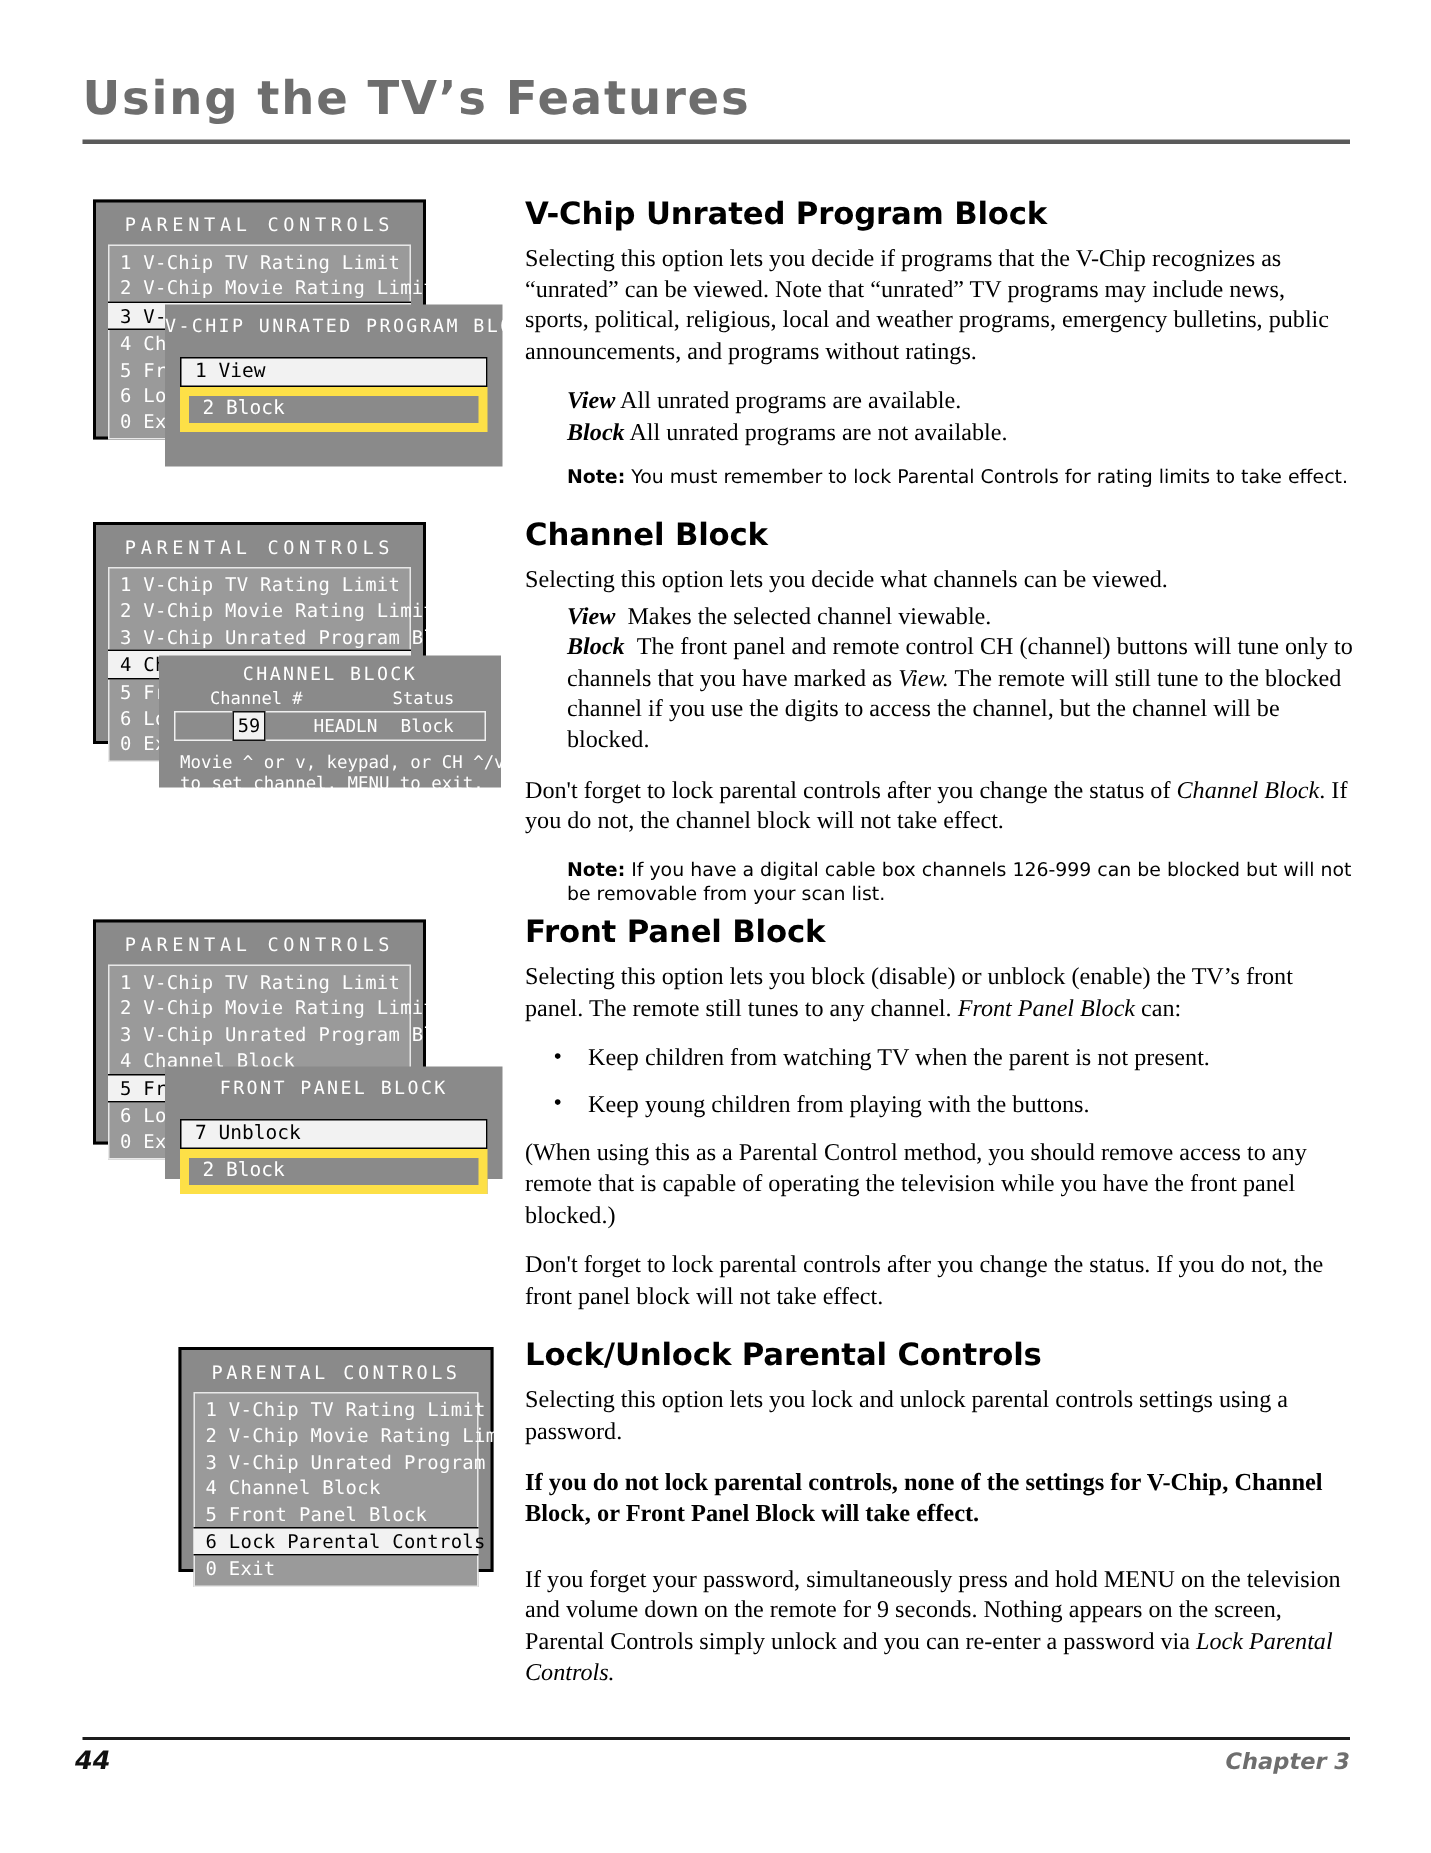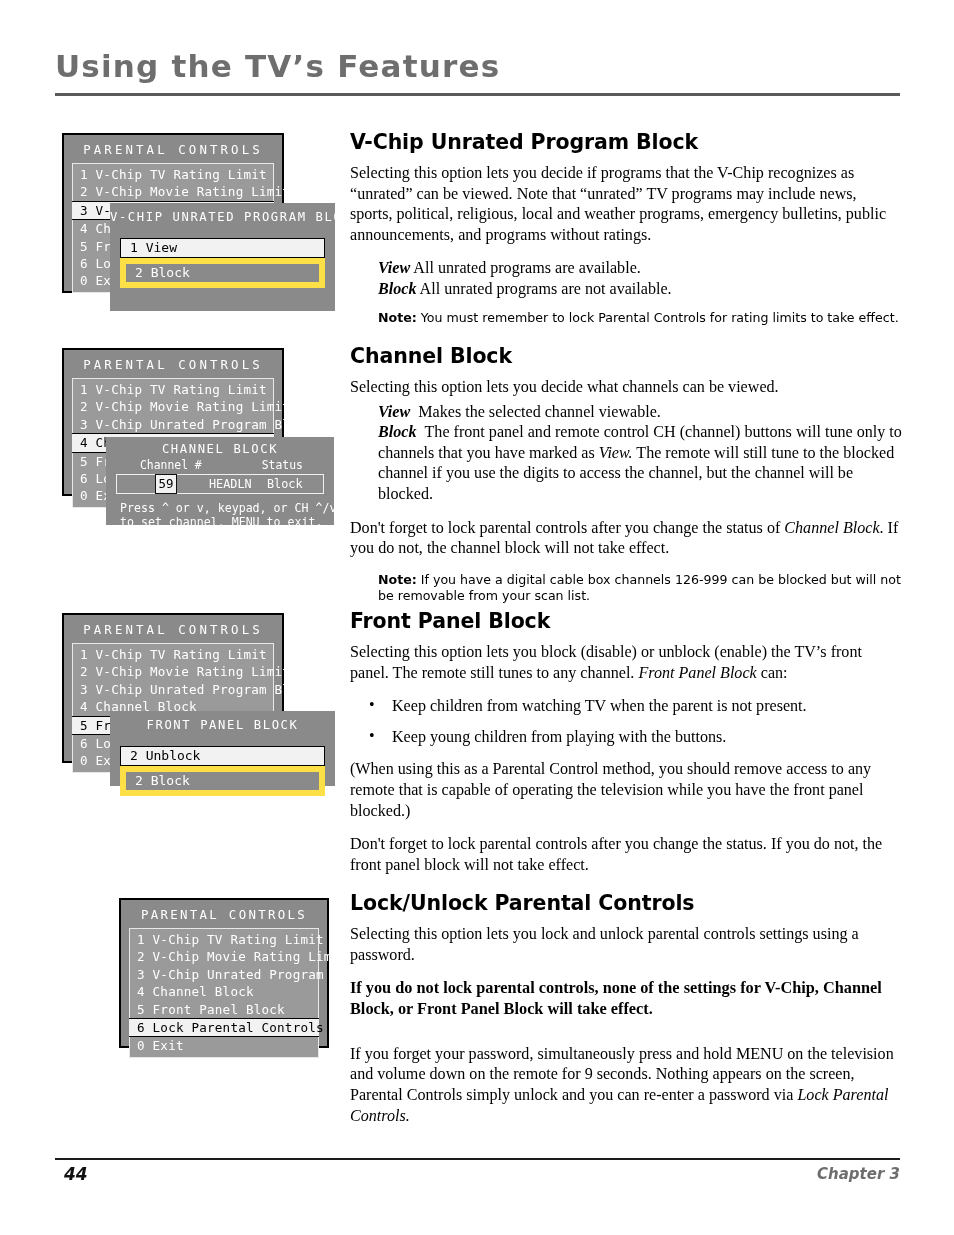--- a/index.html
+++ b/index.html
@@ -41,21 +41,21 @@
   .footer-rule {
     position: absolute;
     left: 55px;
     top: 1158px;
     width: 845px;
     height: 2px;
     background: #1c1c1c;
   }
   .footer-page {
     position: absolute;
-    left: 64px;
+    left: 50px;
     top: 1164px;
     font-family: "DejaVu Sans", sans-serif;
     font-style: italic;
     font-weight: bold;
     font-size: 17px;
     color: #111;
   }
   .footer-chapter {
     position: absolute;
     right: 54px;
@@ -300,40 +300,40 @@
   <div class="osd-title sub" style="padding-top:5px;padding-bottom:2px;">CHANNEL BLOCK</div>
   <div class="cb-headrow">
     <span class="cb-h1">Channel #</span>
     <span class="cb-h2">Status</span>
   </div>
   <div class="cb-datarow">
     <span class="cb-chan">59</span>
     <span class="cb-name">HEADLN</span>
     <span class="cb-status">Block</span>
   </div>
-  <div class="osd-help">Press ^ or v, keypad, or CH ^/v</div>
+  <div class="osd-help">Movie ^ or v, keypad, or CH ^/v</div>
   <div class="osd-help" style="padding-top:0;">to set channel, MENU to exit.</div>
 </div>
 
 <div class="osd bordered" style="left:62px; top:613px; width:222px; height:150px;">
   <div class="osd-title">PARENTAL CONTROLS</div>
   <div class="osd-list">
     <div class="osd-row">1 V-Chip TV Rating Limit</div>
     <div class="osd-row">2 V-Chip Movie Rating Limit</div>
     <div class="osd-row">3 V-Chip Unrated Program Block</div>
     <div class="osd-row">4 Channel Block</div>
     <div class="osd-row sel">5 Front Panel Block</div>
     <div class="osd-row">6 Lock Parental Controls</div>
     <div class="osd-row">0 Exit</div>
   </div>
 </div>
 <div class="osd" style="left:110px; top:711px; width:225px; height:75px;">
   <div class="osd-title sub">FRONT PANEL BLOCK</div>
   <div class="osd-opt-list" style="margin-top:8px;">
-    <div class="osd-opt sel">2 Unblock</div>
+    <div class="osd-opt sel">7 Unblock</div>
     <div class="osd-opt">2 Block</div>
   </div>
 </div>
 
 <div class="osd bordered" style="left:119px; top:898px; width:210px; height:150px;">
   <div class="osd-title" style="letter-spacing:2.3px;">PARENTAL CONTROLS</div>
   <div class="osd-list">
     <div class="osd-row">1 V-Chip TV Rating Limit</div>
     <div class="osd-row">2 V-Chip Movie Rating Limit</div>
     <div class="osd-row">3 V-Chip Unrated Program Block</div>

